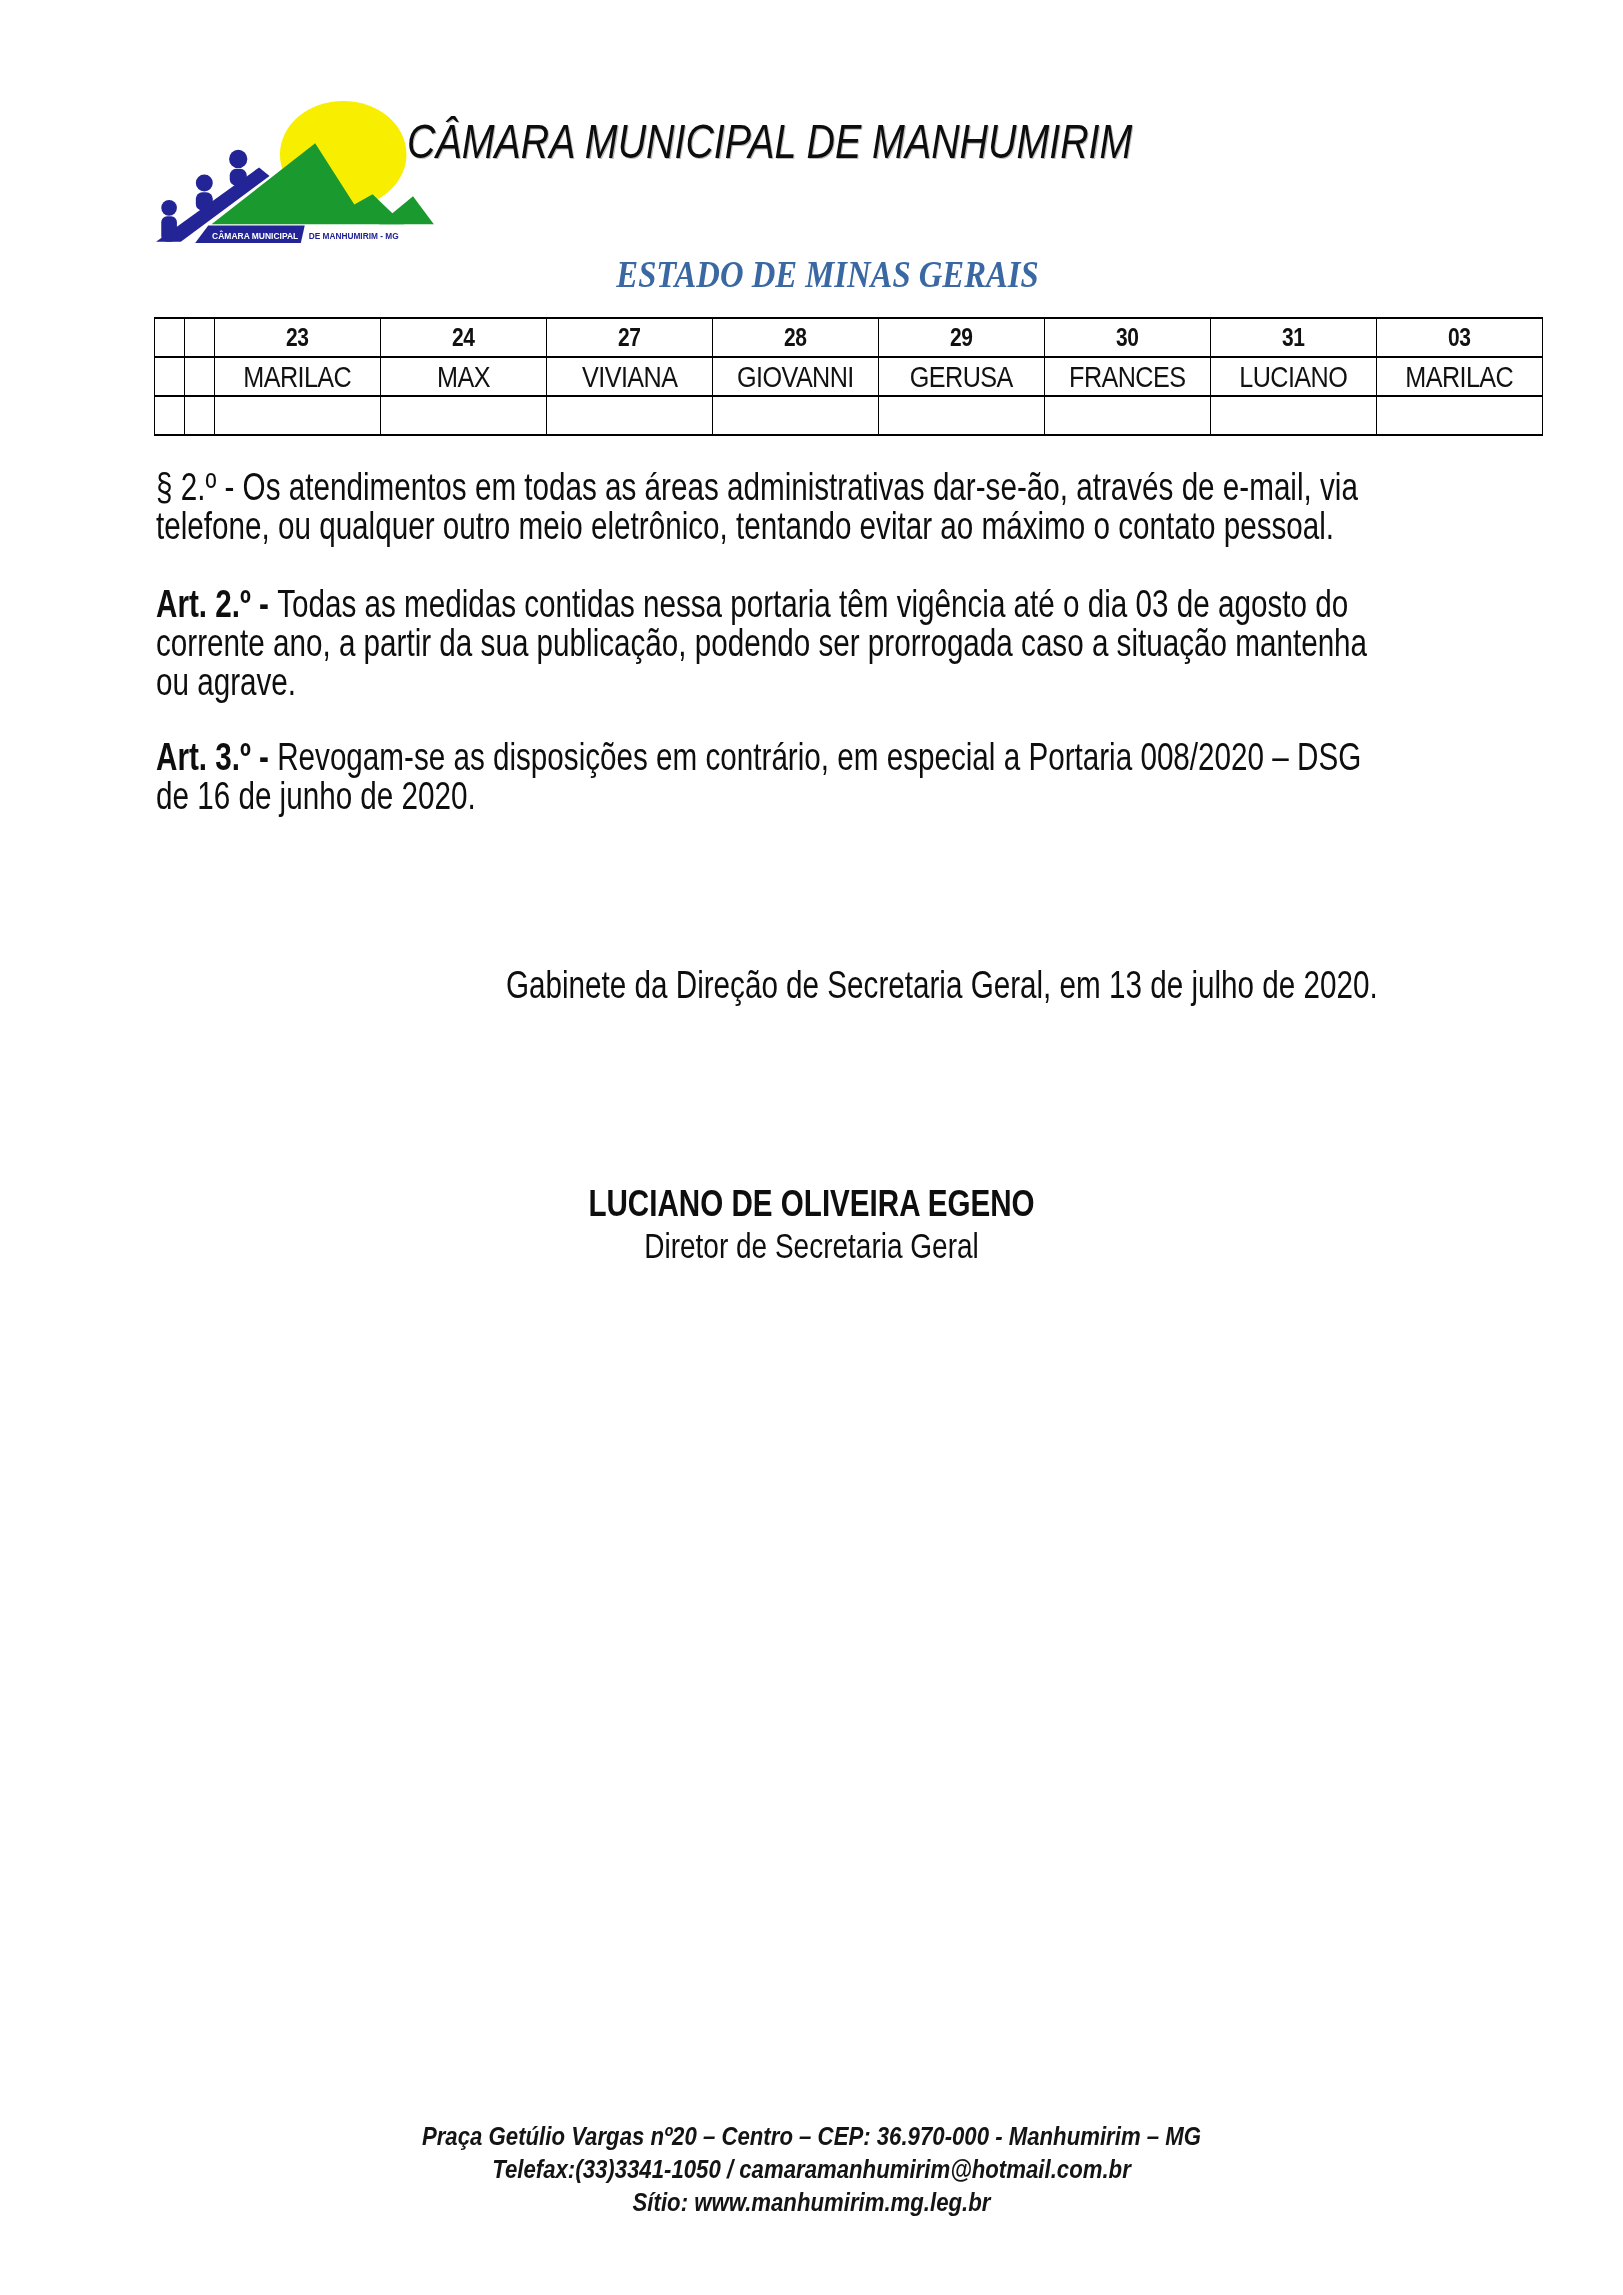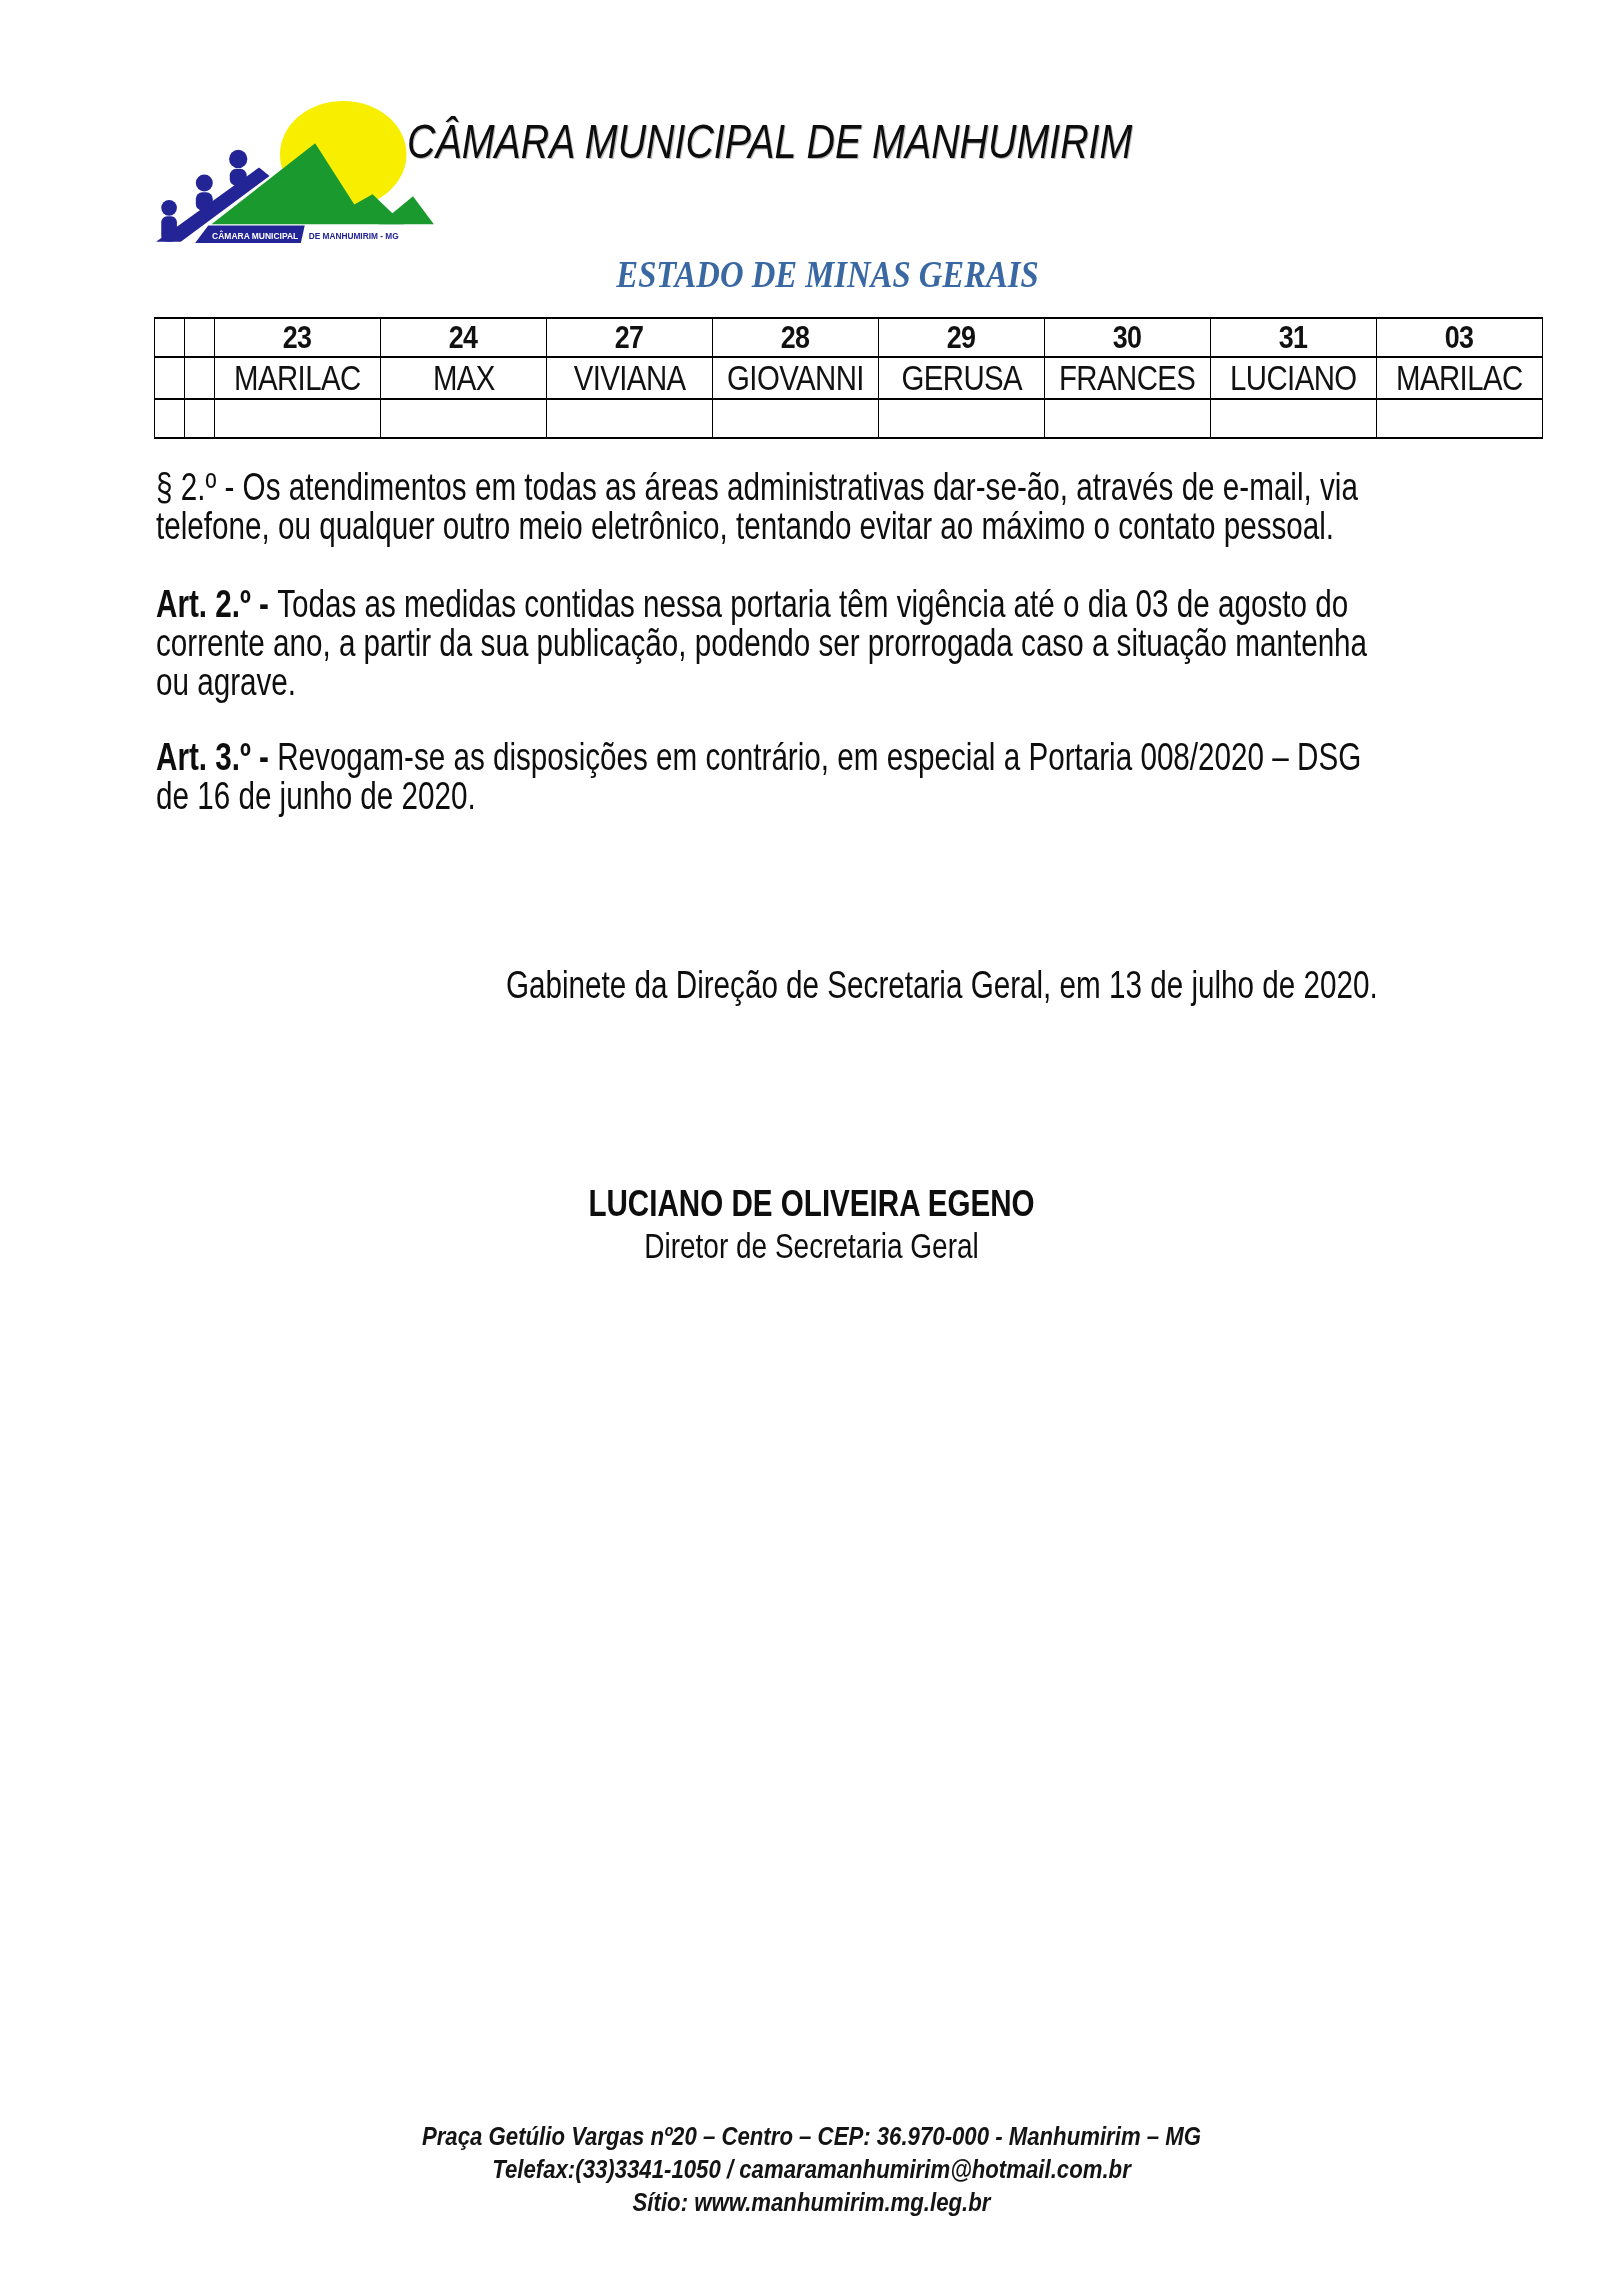--- a/index.html
+++ b/index.html
@@ -26,22 +26,22 @@
   
   table.sched {
     position:absolute; left:154px; top:317px; width:1389px;
     border-collapse:collapse; table-layout:fixed;
   }
   table.sched td {
     border-left:1.3px solid #000; border-right:1.3px solid #000;
     border-top:2px solid #000; border-bottom:2px solid #000;
     text-align:center; vertical-align:middle; padding:0; overflow:hidden;
   }
-  tr.r-day  td { height:37px; font-weight:bold; font-size:32px; }
-  tr.r-name td { height:37px; font-size:35px; }
+  tr.r-day  td { height:37px; font-weight:bold; font-size:25px; }
+  tr.r-name td { height:37px; font-size:30px; }
   tr.r-empty td { height:37px; }
   .cell-squeeze { display:inline-block; transform:scaleX(0.84); transform-origin:center center; white-space:nowrap; letter-spacing:-0.7px; }
 
   
   .para {
     left:156px; width:1714px; font-size:38px; line-height:39px;
     transform:scaleX(0.78); transform-origin:0 0; color:#0e0e0e;
   }
   .para .ln { white-space:nowrap; }
   .lead { font-weight:bold; }

